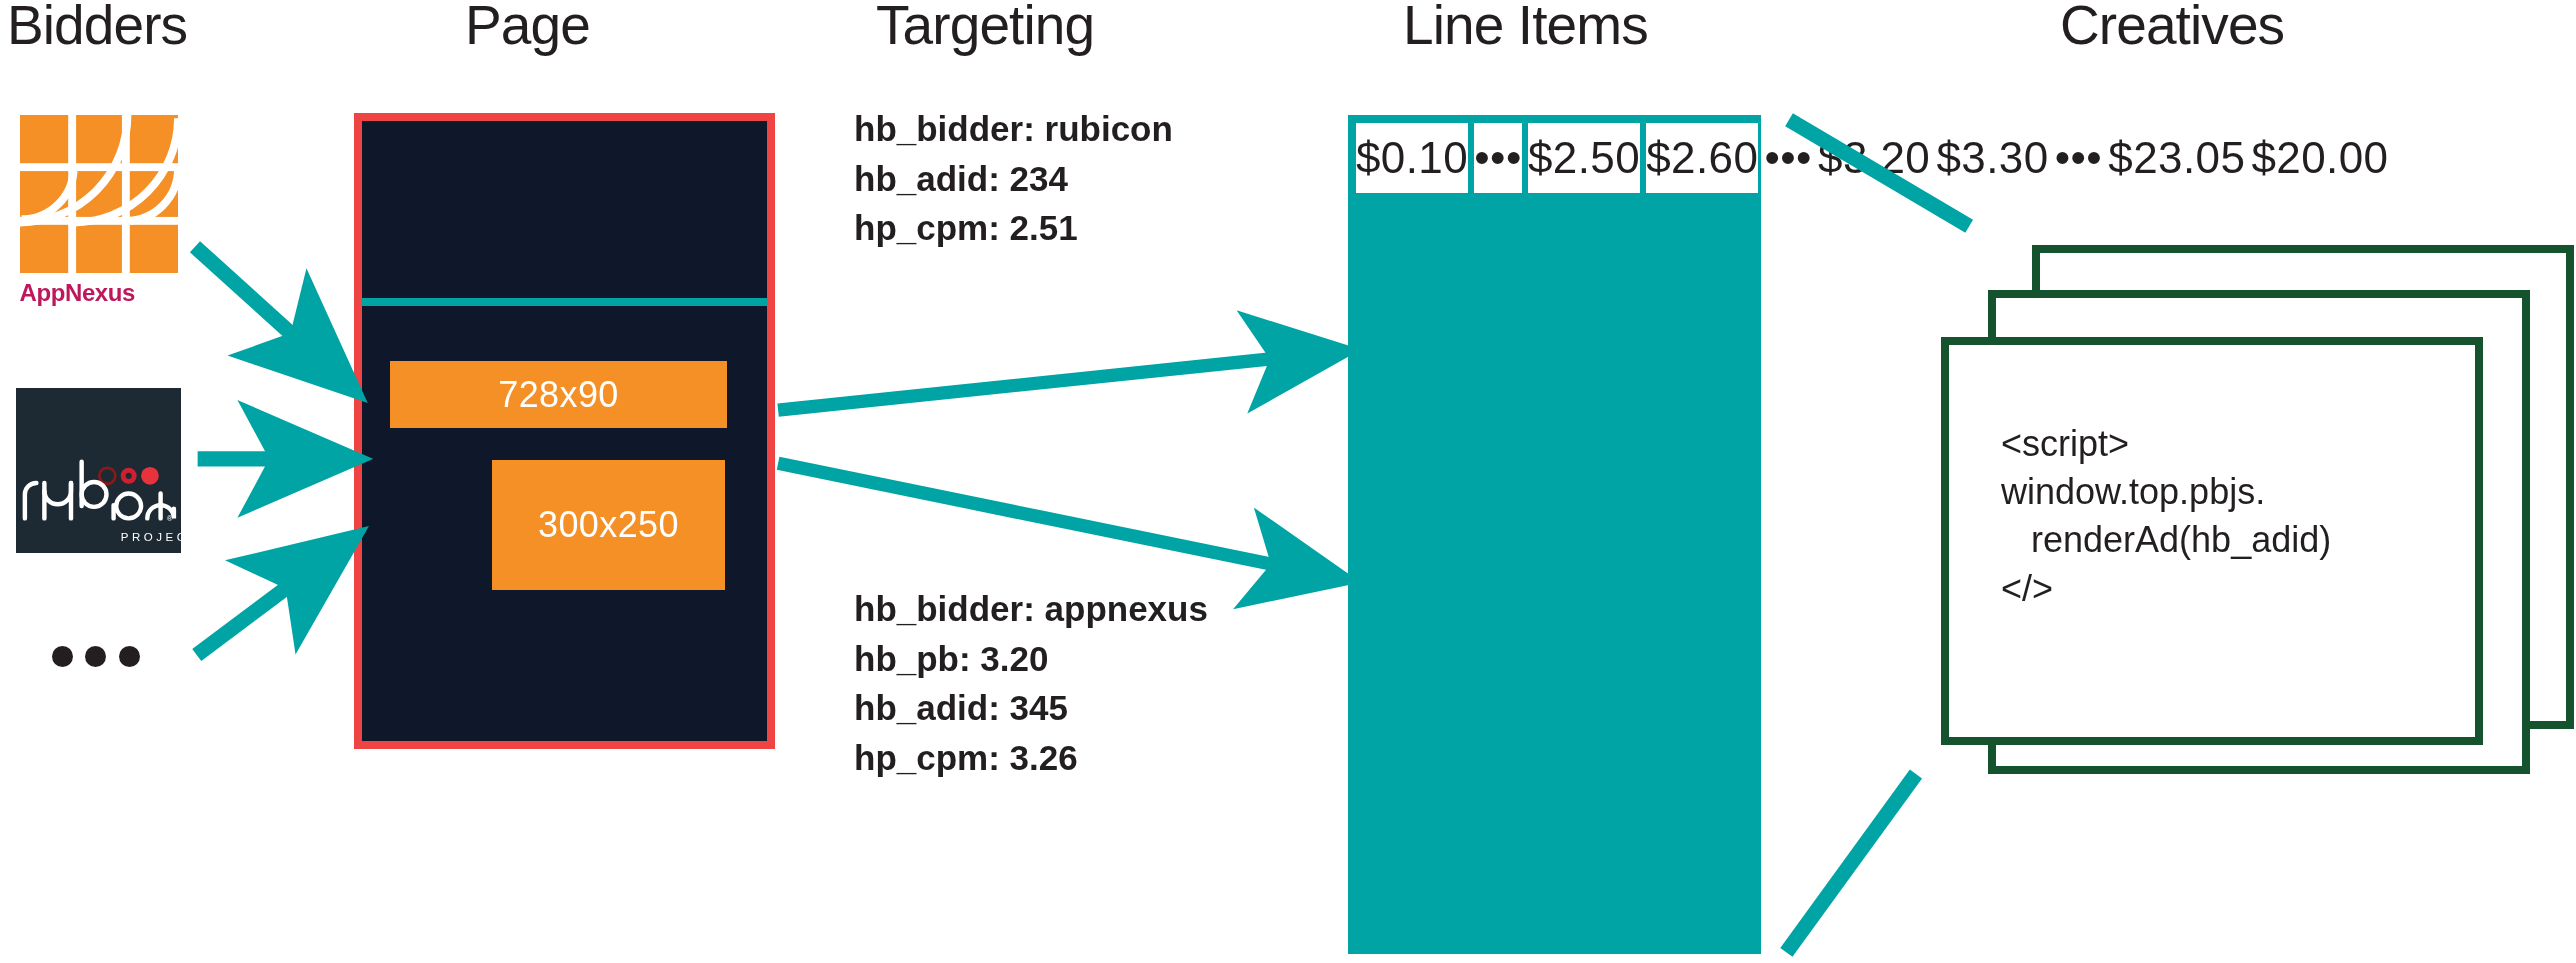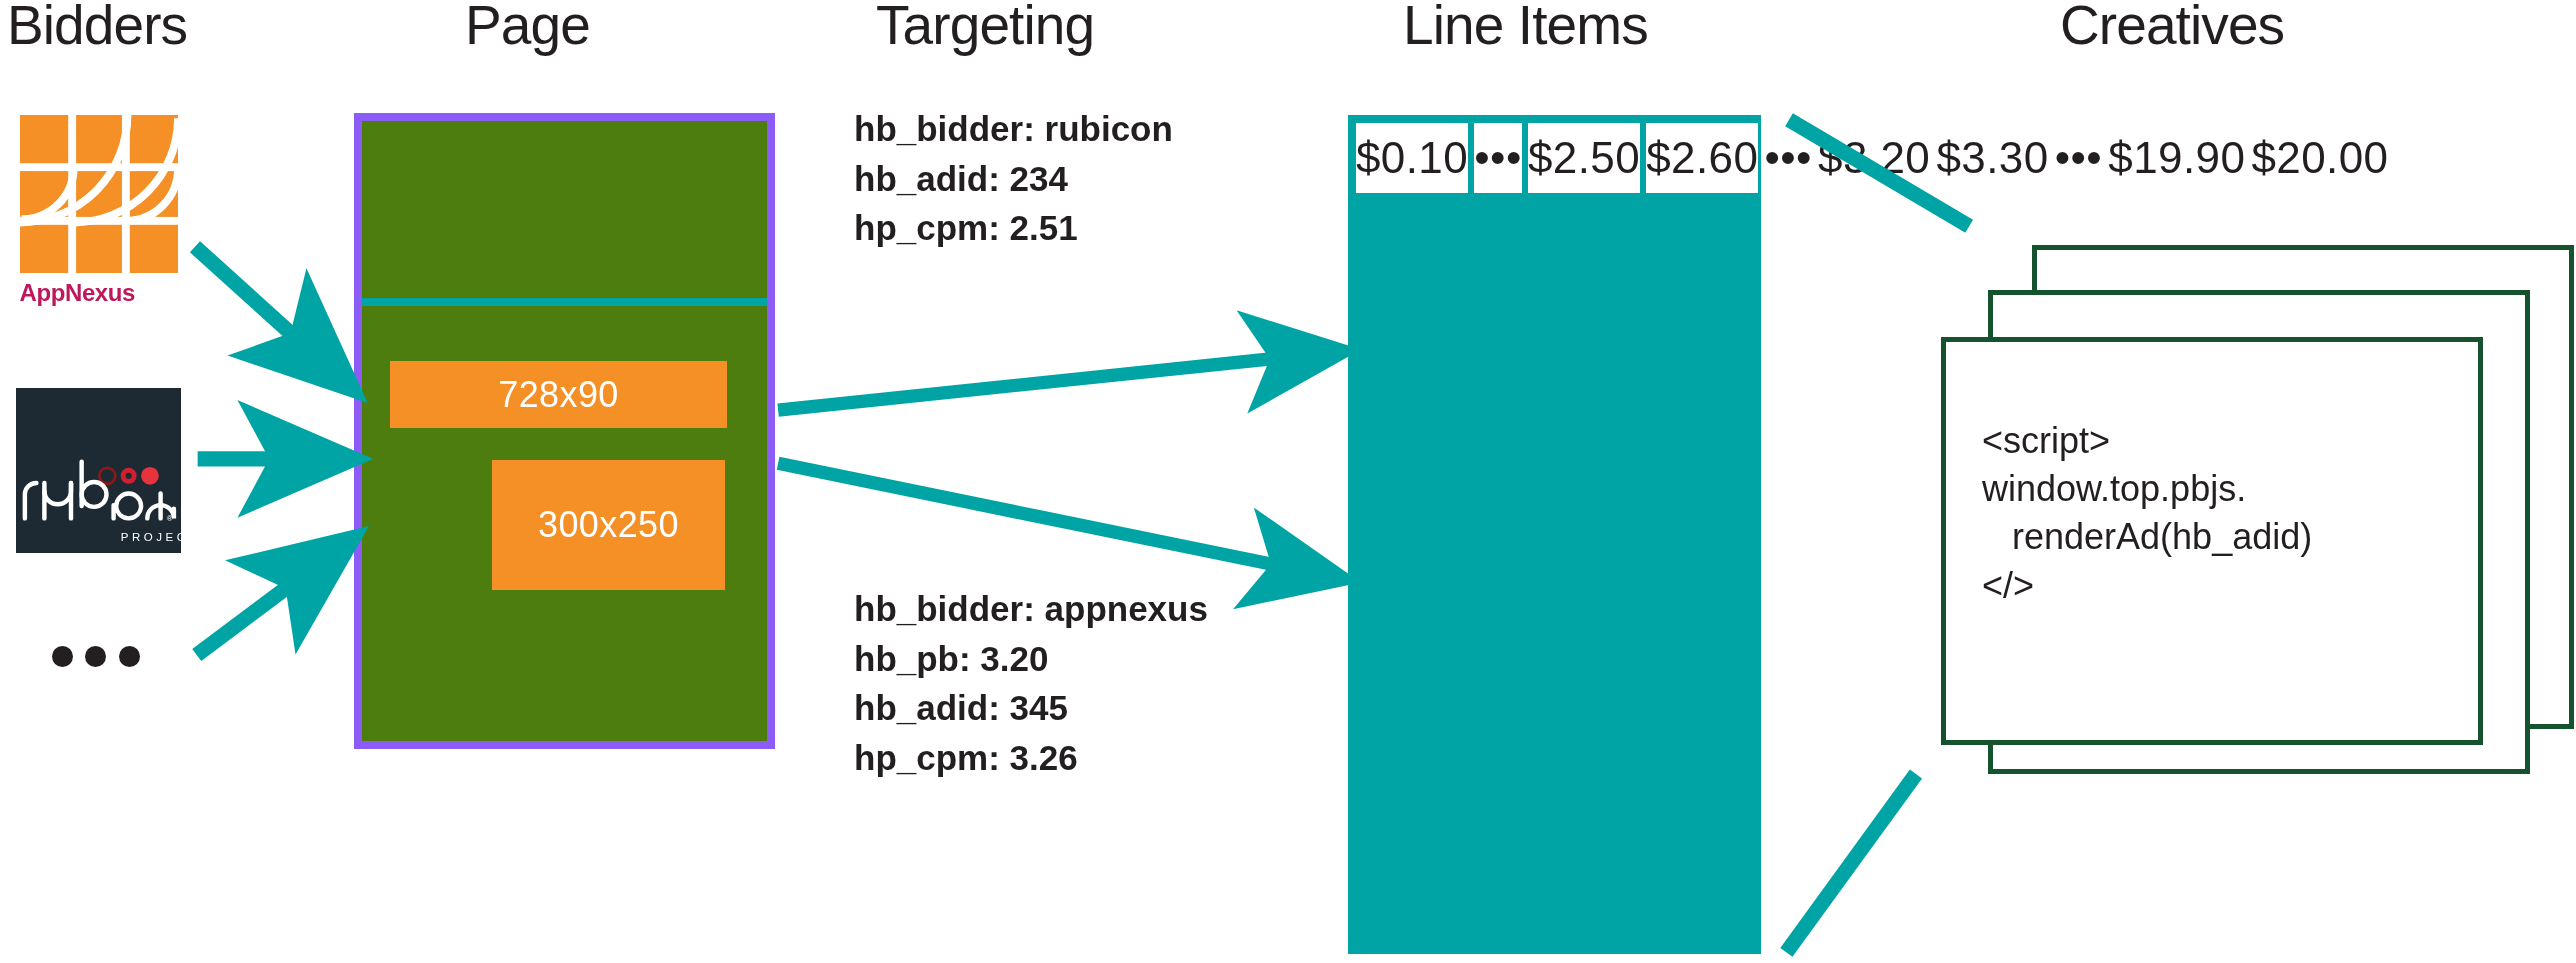--- a/index.html
+++ b/index.html
@@ -56,22 +56,22 @@
   .ellipsis-dots i{
     display:block;
     width:21px;height:21px;
     border-radius:50%;
     background:#231f20;
   }
 
   
   .page-panel{
     box-sizing:border-box;
-    border:8px solid #8b5cf6;
-    background:#4d7c0f;
+    border:8px solid #ef4444;
+    background:#0f172a;
   }
   .page-divider{
     background:#00a4a4;
     height:8px;
   }
   .ad-slot{
     background:#f49026;
     color:#ffffff;
     display:flex;
     align-items:center;
@@ -106,22 +106,23 @@
     font-size:44px;
     color:#231f20;
     letter-spacing:0.4px;
   }
   .li-row.tall{height:70px;}
   .li-row.short{height:70px;}
 
   
   .creative-card{
     box-sizing:border-box;
-    border:5px solid #14532d;
+    border:8px solid #14532d;
     background:#ffffff;
+    padding-left:16px;
   }
   .creative-code{
     font-size:36px;
     line-height:1.34;
     color:#231f20;
     white-space:pre;
   }
 
   
   svg.conn{position:absolute;left:0;top:0;width:2576px;height:963px;overflow:visible;pointer-events:none;}
@@ -208,21 +209,21 @@
 
   <div class="abs li-table" style="left:1348px;top:115px;width:413px;height:839px;">
     <div class="li-row short">$0.10</div>
     <div class="li-row tall">•••</div>
     <div class="li-row short">$2.50</div>
     <div class="li-row short">$2.60</div>
     <div class="li-row tall">•••</div>
     <div class="li-row short">$3.20</div>
     <div class="li-row short">$3.30</div>
     <div class="li-row tall">•••</div>
-    <div class="li-row short">$19.90</div>
+    <div class="li-row short">$23.05</div>
     <div class="li-row short">$20.00</div>
   </div>
 
   <div class="abs creative-card" style="left:2032px;top:245px;width:542px;height:484px;"></div>
   <div class="abs creative-card" style="left:1988px;top:290px;width:542px;height:484px;"></div>
   <div class="abs creative-card" style="left:1941px;top:337px;width:542px;height:408px;">
     <div class="creative-code" style="margin:75px 0 0 36px;">&lt;script&gt;
 window.top.pbjs.
    renderAd(hb_adid)
 &lt;/&gt;</div>

